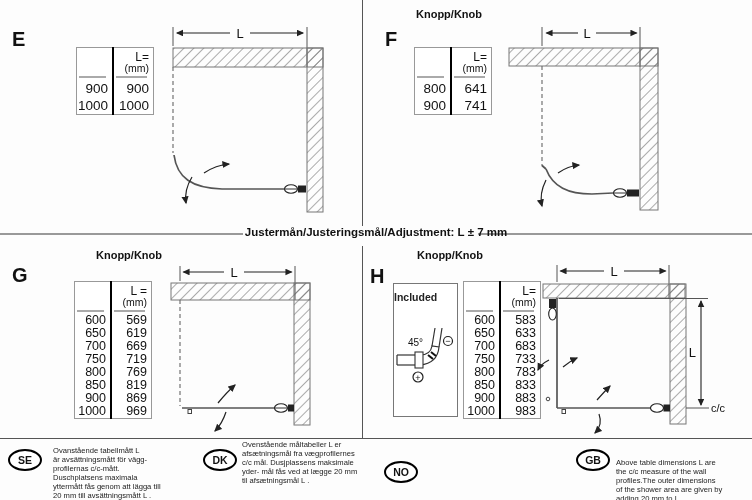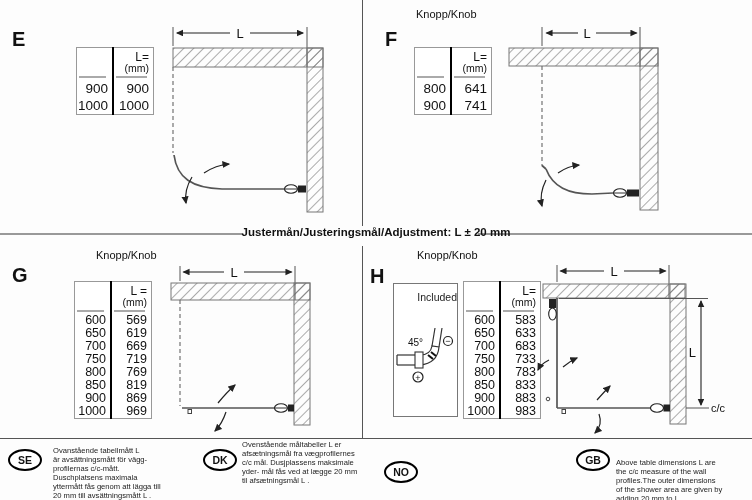--- a/index.html
+++ b/index.html
@@ -3,41 +3,41 @@
 <meta charset="utf-8">
 <style>
   html,body { margin:0; padding:0; background:#e8e8e8; }
   #page {
     position:relative; width:752px; height:500px; background:#fdfdfd;
     font-family:"Liberation Sans", sans-serif; color:#111; overflow:hidden;
     margin:0 auto;
   }
   .abs { position:absolute; }
   .sec-letter { font-weight:bold; font-size:20px; letter-spacing:1px; }
-  .knob-label { font-weight:normal; font-size:11px;padding-left:20px; }
+  .knob-label { font-weight:bold; font-size:11px;padding-left:20px; }
   .divider-line { height:2px; background:#999; }
   .vline { width:1px; background:#555; }
   .hline-bottom { height:1px; background:#555; }
   .divider-text { font-weight:bold; font-size:11.5px; text-align:center; width:752px; top:226px; left:0; }
 
   
   .dim-table { border-collapse:collapse; background:#fff; border:1px solid #999; table-layout:fixed; }
   .dim-table th, .dim-table td { padding:0 4px 0 0; text-align:right; font-weight:normal; }
   .dim-table th + th, .dim-table td + td { border-left:2.5px solid #000; }
   .dim-table th { vertical-align:bottom; }
   .hdr-top { font-size:12px; line-height:12px; padding-top:3px; }
   .hdr-sub { font-size:10.5px; line-height:11px; }
   .hdr-rule { border-bottom:2px solid #aaa; margin:2px 2px 2px 2px; }
   .tbl-big  td { font-size:13.5px; line-height:17px; }
   .tbl-small td { font-size:12.5px; line-height:13px; }
   .col-a { width:31px; } .col-b { width:35px; }
 
   
   .included-box { border:1px solid #777; background:#fff; }
-  .included-label { position:absolute; top:7px; left:0; width:100%; text-align:right; font-size:10.5px; color:#222; }
+  .included-label { position:absolute; top:7px; left:0; width:100%; text-align:left; font-size:10.5px; color:#222;font-weight:bold; }
 
   
   .badge { width:30px; height:18px; border:2px solid #000; border-radius:50%;
     display:flex; align-items:center; justify-content:center;
     font-weight:bold; font-size:10.5px; background:#fff; }
   .note-text { font-size:7.6px; line-height:9px; color:#222; width:122px; }
 
   
   svg { display:block; }
   .wall { stroke:#777; stroke-width:1; }
@@ -53,21 +53,21 @@
   .inc-stroke { stroke:#333; stroke-width:1.2; fill:none; }
 </style>
 </head>
 <body>
 
 <div id="page">
 
   <div class="abs vline" style="left:362px; top:0; height:226px;"></div>
   <div class="abs divider-line" style="left:0; top:233px; width:243px;"></div>
   <div class="abs divider-line" style="left:478px; top:233px; width:274px;"></div>
-  <div class="abs divider-text">Justermån/Justeringsmål/Adjustment: L ± 20 mm</div>
+  <div class="abs divider-text">Justermån/Justeringsmål/Adjustment: L ± 7 mm</div>
   <div class="abs vline" style="left:362px; top:246px; height:192px;"></div>
   <div class="abs hline-bottom" style="left:0; top:438px; width:752px;"></div>
 
   <div class="abs sec-letter" style="left:12px; top:28px;">E</div>
 
   <table class="abs dim-table tbl-big" style="left:76px; top:47px;">
     <thead>
       <tr>
         <th class="col-a">
             <div class="hdr-rule"></div>

